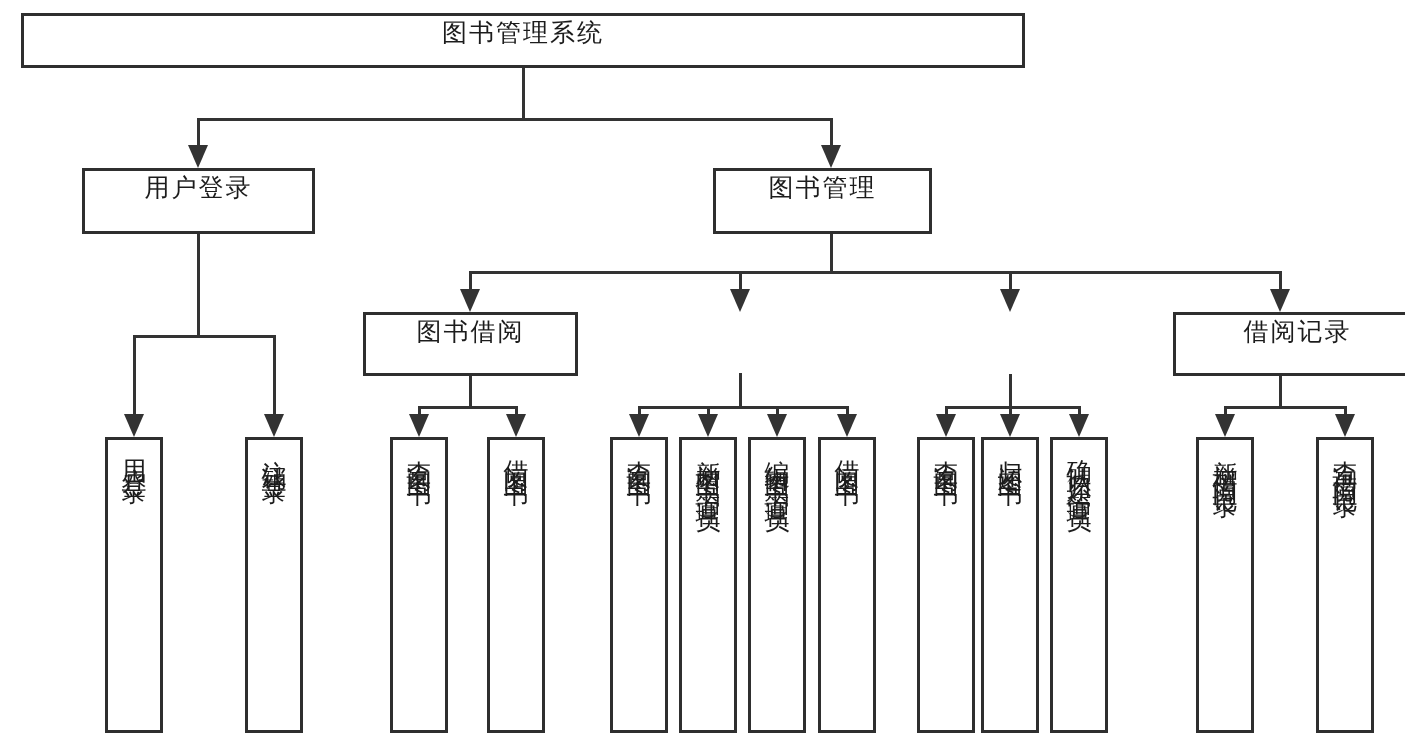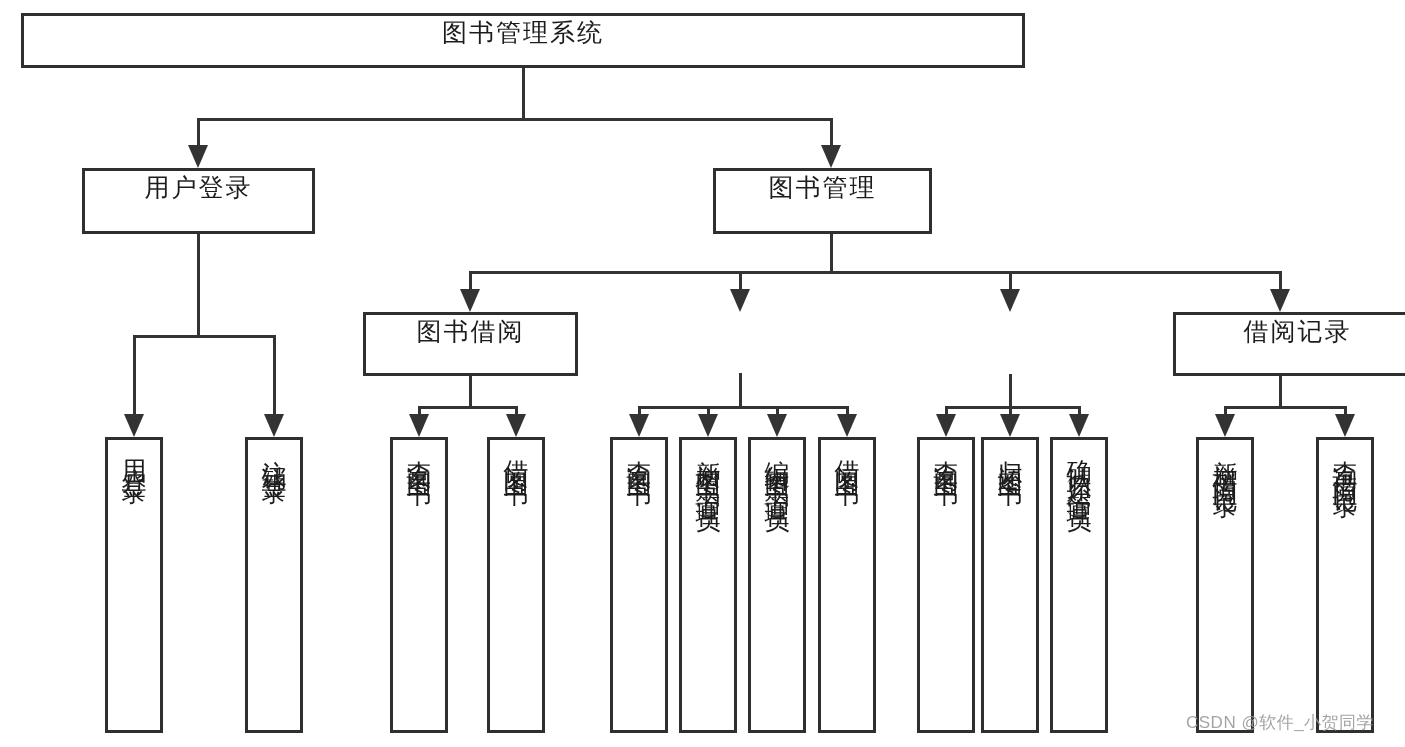--- a/index.html
+++ b/index.html
@@ -170,14 +170,13 @@
       <div class="node v" style="left: 1050px; top: 437px; width: 58px; height: 296px;">
         <span>确认归还（管理员）</span>
       </div>
       <div class="node v" style="left: 1196px; top: 437px; width: 58px; height: 296px;">
         <span>新增借阅记录</span>
       </div>
       <div class="node v" style="left: 1316px; top: 437px; width: 58px; height: 296px;">
         <span>查询借阅记录</span>
       </div>
     </div>
-  <div class="watermark">CSDN @软件_小贺同学</div>
 </div>
 
 </body></html>

